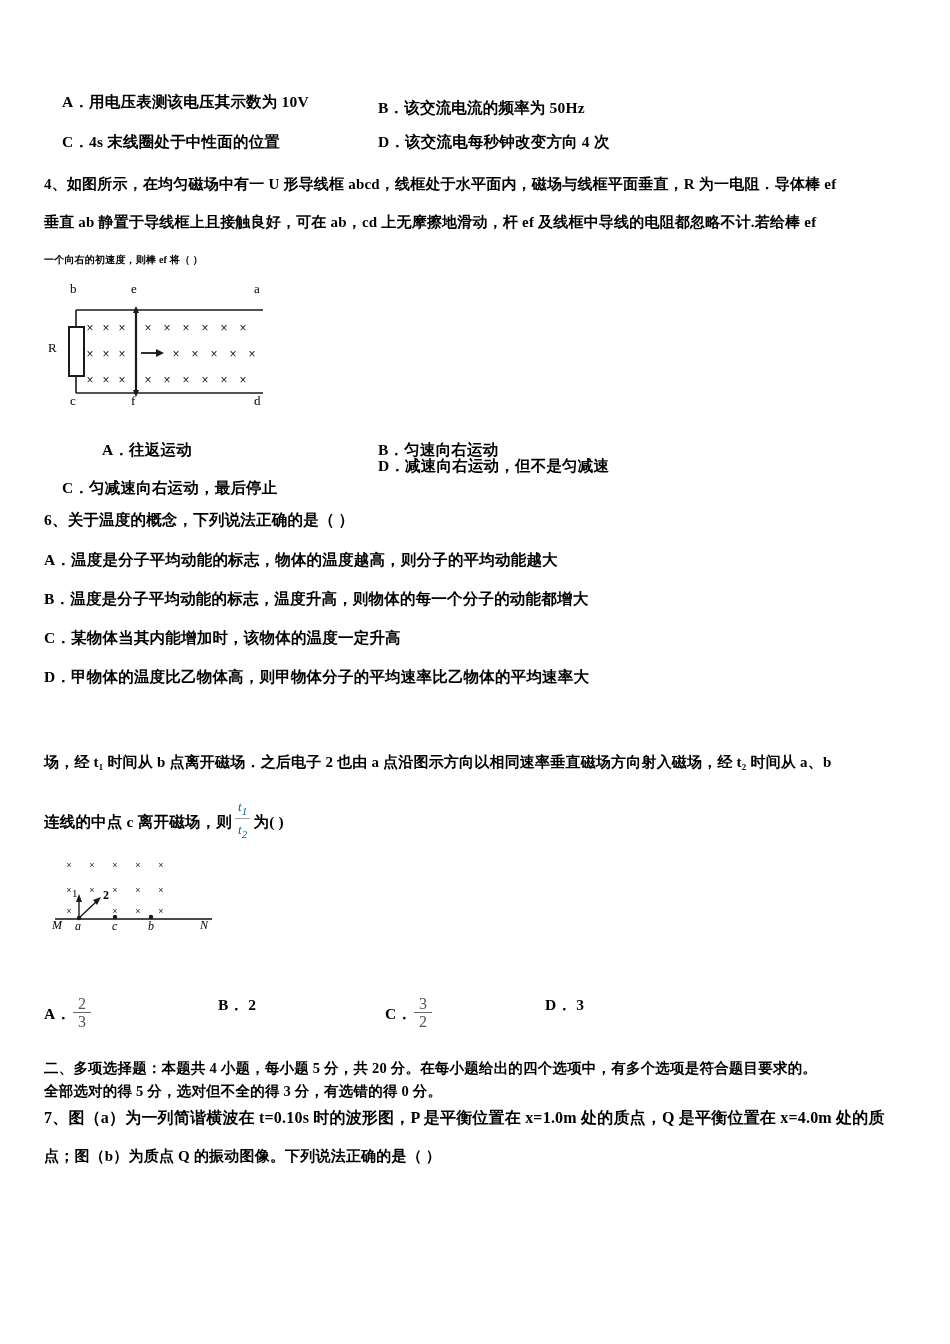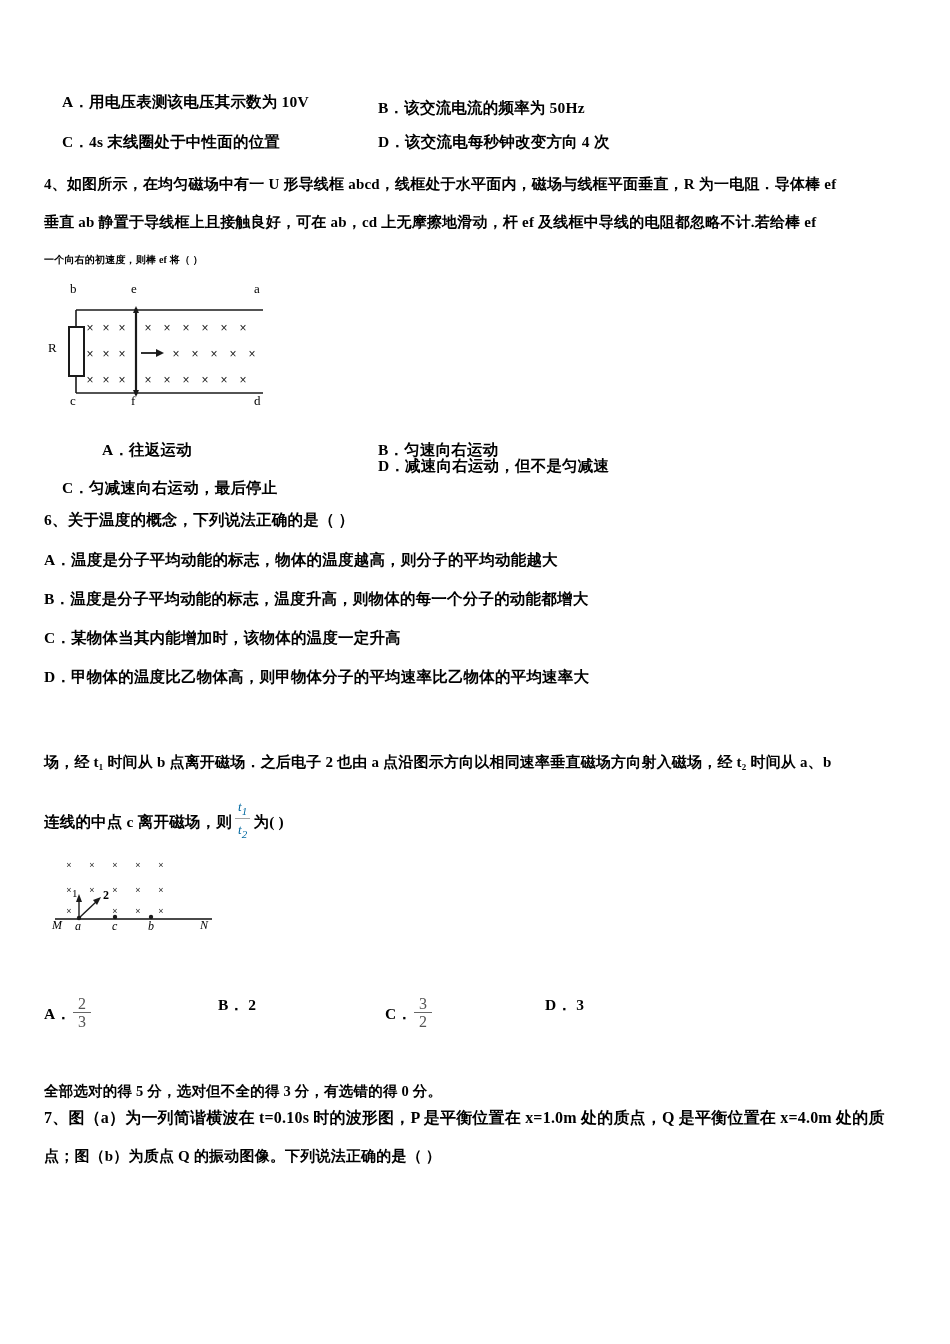--- a/index.html
+++ b/index.html
@@ -288,18 +288,19 @@
   <div class="line body-text opt-label" style="left:218px; top:995px;">
     <span>B．</span>&nbsp;<span>2</span>
   </div>
   <div class="line body-text opt-label" style="left:385px; top:995px;">
     <span>C．</span><span class="frac-big"><span class="num">3</span><span class="den">2</span></span>
   </div>
   <div class="line body-text opt-label" style="left:545px; top:995px;">
     <span>D．</span>&nbsp;<span>3</span>
   </div>
 
+  <div class="line body-text" style="left:44px; top:1058px; font-size:14.5px;">二、多项选择题：本题共 4 小题，每小题 5 分，共 20 分。在每小题给出的四个选项中，有多个选项是符合题目要求的。</div>
   <div class="line body-text" style="left:44px; top:1081px; font-size:14.5px;">全部选对的得 5 分，选对但不全的得 3 分，有选错的得 0 分。</div>
 
   <div class="line body-text" style="left:44px; top:1108px; font-size:16px;">7、图（a）为一列简谐横波在 t=0.10s 时的波形图，P 是平衡位置在 x=1.0m 处的质点，Q 是平衡位置在 x=4.0m 处的质</div>
   <div class="line body-text" style="left:44px; top:1146px; font-size:15px;">点；图（b）为质点 Q 的振动图像。下列说法正确的是（      ）</div>
 
 </div>
 
 </body></html>

